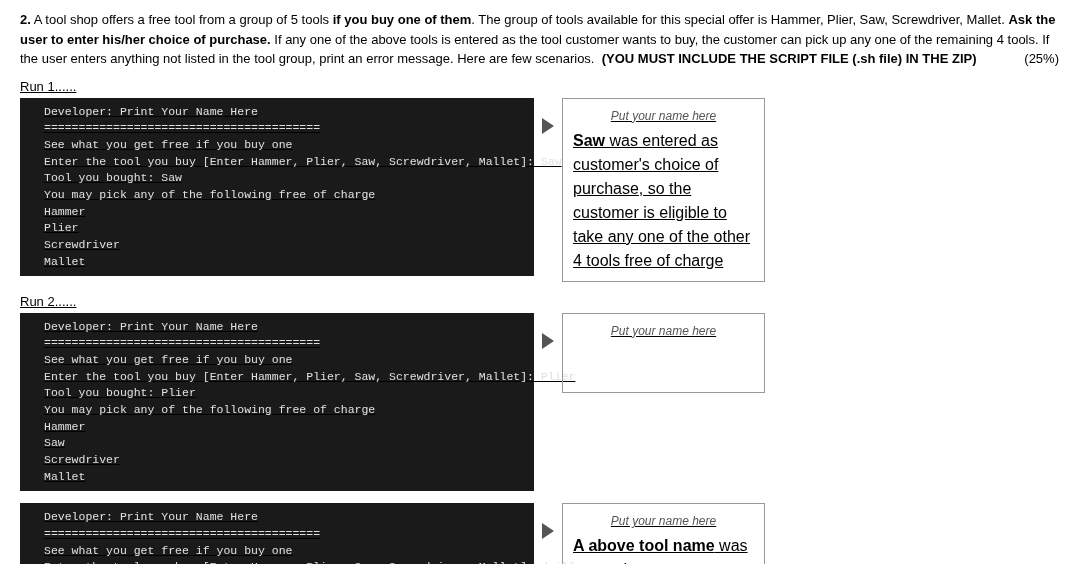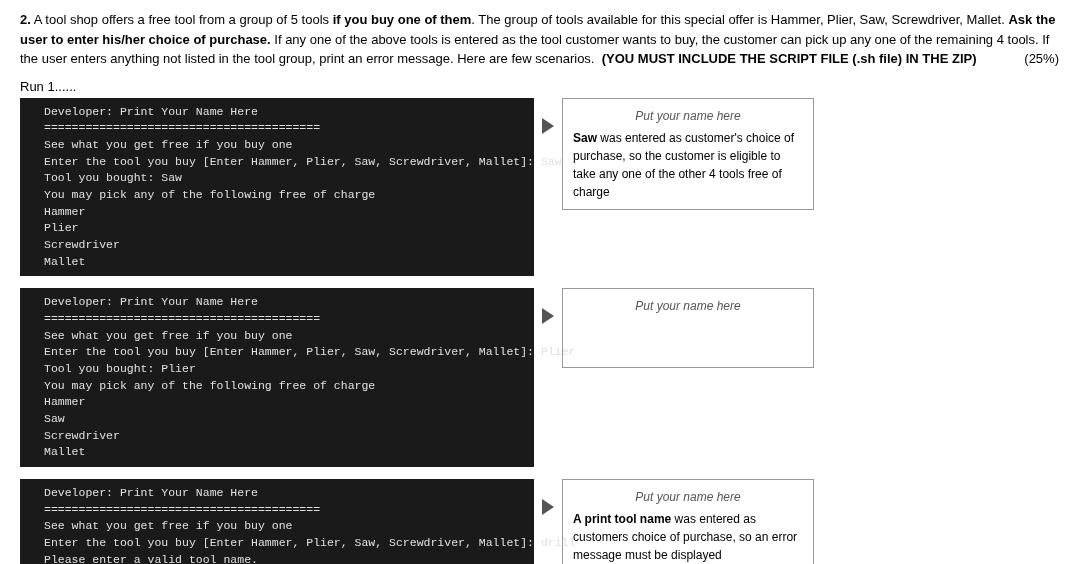--- a/index.html
+++ b/index.html
@@ -11,20 +11,21 @@
       color: #000;
     }
     .question-text {
       margin-bottom: 10px;
       line-height: 1.5;
       font-size: 13px;
     }
     .question-text b { font-weight: bold; }
     .run-section {
       margin-bottom: 12px;
+      text-decoration: underline;
     }
     .run-label {
       font-size: 13px;
       font-weight: normal;
       margin-bottom: 4px;
       color: #000;
     }
     .run-row {
       display: flex;
       flex-direction: row;
@@ -50,35 +51,35 @@
     .arrow {
       width: 0;
       height: 0;
       border-top: 8px solid transparent;
       border-bottom: 8px solid transparent;
       border-left: 12px solid #555;
     }
     .description-box {
       border: 1px solid #999;
       padding: 8px 10px;
-      width: 252px;
+      width: 203px;
       min-height: 80px;
       font-size: 12px;
       line-height: 1.5;
       color: #000;
     }
     .desc-name {
       font-style: italic;
       color: #555;
       font-size: 12px;
       margin-bottom: 4px;
       text-align: center;
     }
     .desc-content {
-      font-size: 12px;
+      font-size: 16px;
       line-height: 1.5;
     }
   </style>
 </head>
 <body>
 
 <div>
   <div class="question-text">
     <span><b>2.</b> </span>A tool shop offers a free tool from a group of 5 tools <b>if you buy one of them</b>. The group of tools available for this special offer is Hammer, Plier, Saw, Screwdriver, Mallet. <b>Ask the user to enter his/her choice of purchase.</b> If any one of the above tools is entered as the tool customer wants to buy, the customer can pick up any one of the remaining 4 tools. If the user enters anything not listed in the tool group, print an error message. Here are few scenarios.&nbsp; <b>(YOU MUST INCLUDE THE SCRIPT FILE (.sh file) IN THE ZIP)</b> <span style="float:right;">(25%)</span>
   </div>
@@ -100,20 +101,21 @@
         <div class="arrow"></div>
       </div>
       <div class="description-box">
         <div class="desc-name">Put your name here</div>
         <div class="desc-content" id="desc-content-1"><b>Saw</b> was entered as customer's choice of purchase, so the customer is eligible to take any one of the other 4 tools free of charge</div>
       </div>
     </div>
   </div>
 
   <div class="run-section">
+    <div class="run-label">Run 2......</div>
     <div class="run-row">
       <div class="terminal" id="terminal-2">Developer: Print Your Name Here
 ========================================
 See what you get free if you buy one
 Enter the tool you buy [Enter Hammer, Plier, Saw, Screwdriver, Mallet]: Plier
 Tool you bought: Plier
 You may pick any of the following free of charge
 Hammer
 Saw
 Screwdriver
@@ -132,17 +134,17 @@
       <div class="terminal" id="terminal-3">Developer: Print Your Name Here
 ========================================
 See what you get free if you buy one
 Enter the tool you buy [Enter Hammer, Plier, Saw, Screwdriver, Mallet]: drill
 Please enter a valid tool name.</div>
       <div class="arrow-area">
         <div class="arrow"></div>
       </div>
       <div class="description-box">
         <div class="desc-name">Put your name here</div>
-        <div class="desc-content" id="desc-content-3"><b>A print tool name</b> was entered as customers choice of purchase, so an error message must be displayed</div>
+        <div class="desc-content" id="desc-content-3"><b>A above tool name</b> was entered as customers choice of purchase, so an error message must be displayed</div>
       </div>
     </div>
   </div>
 </div>
 
 </body></html>

